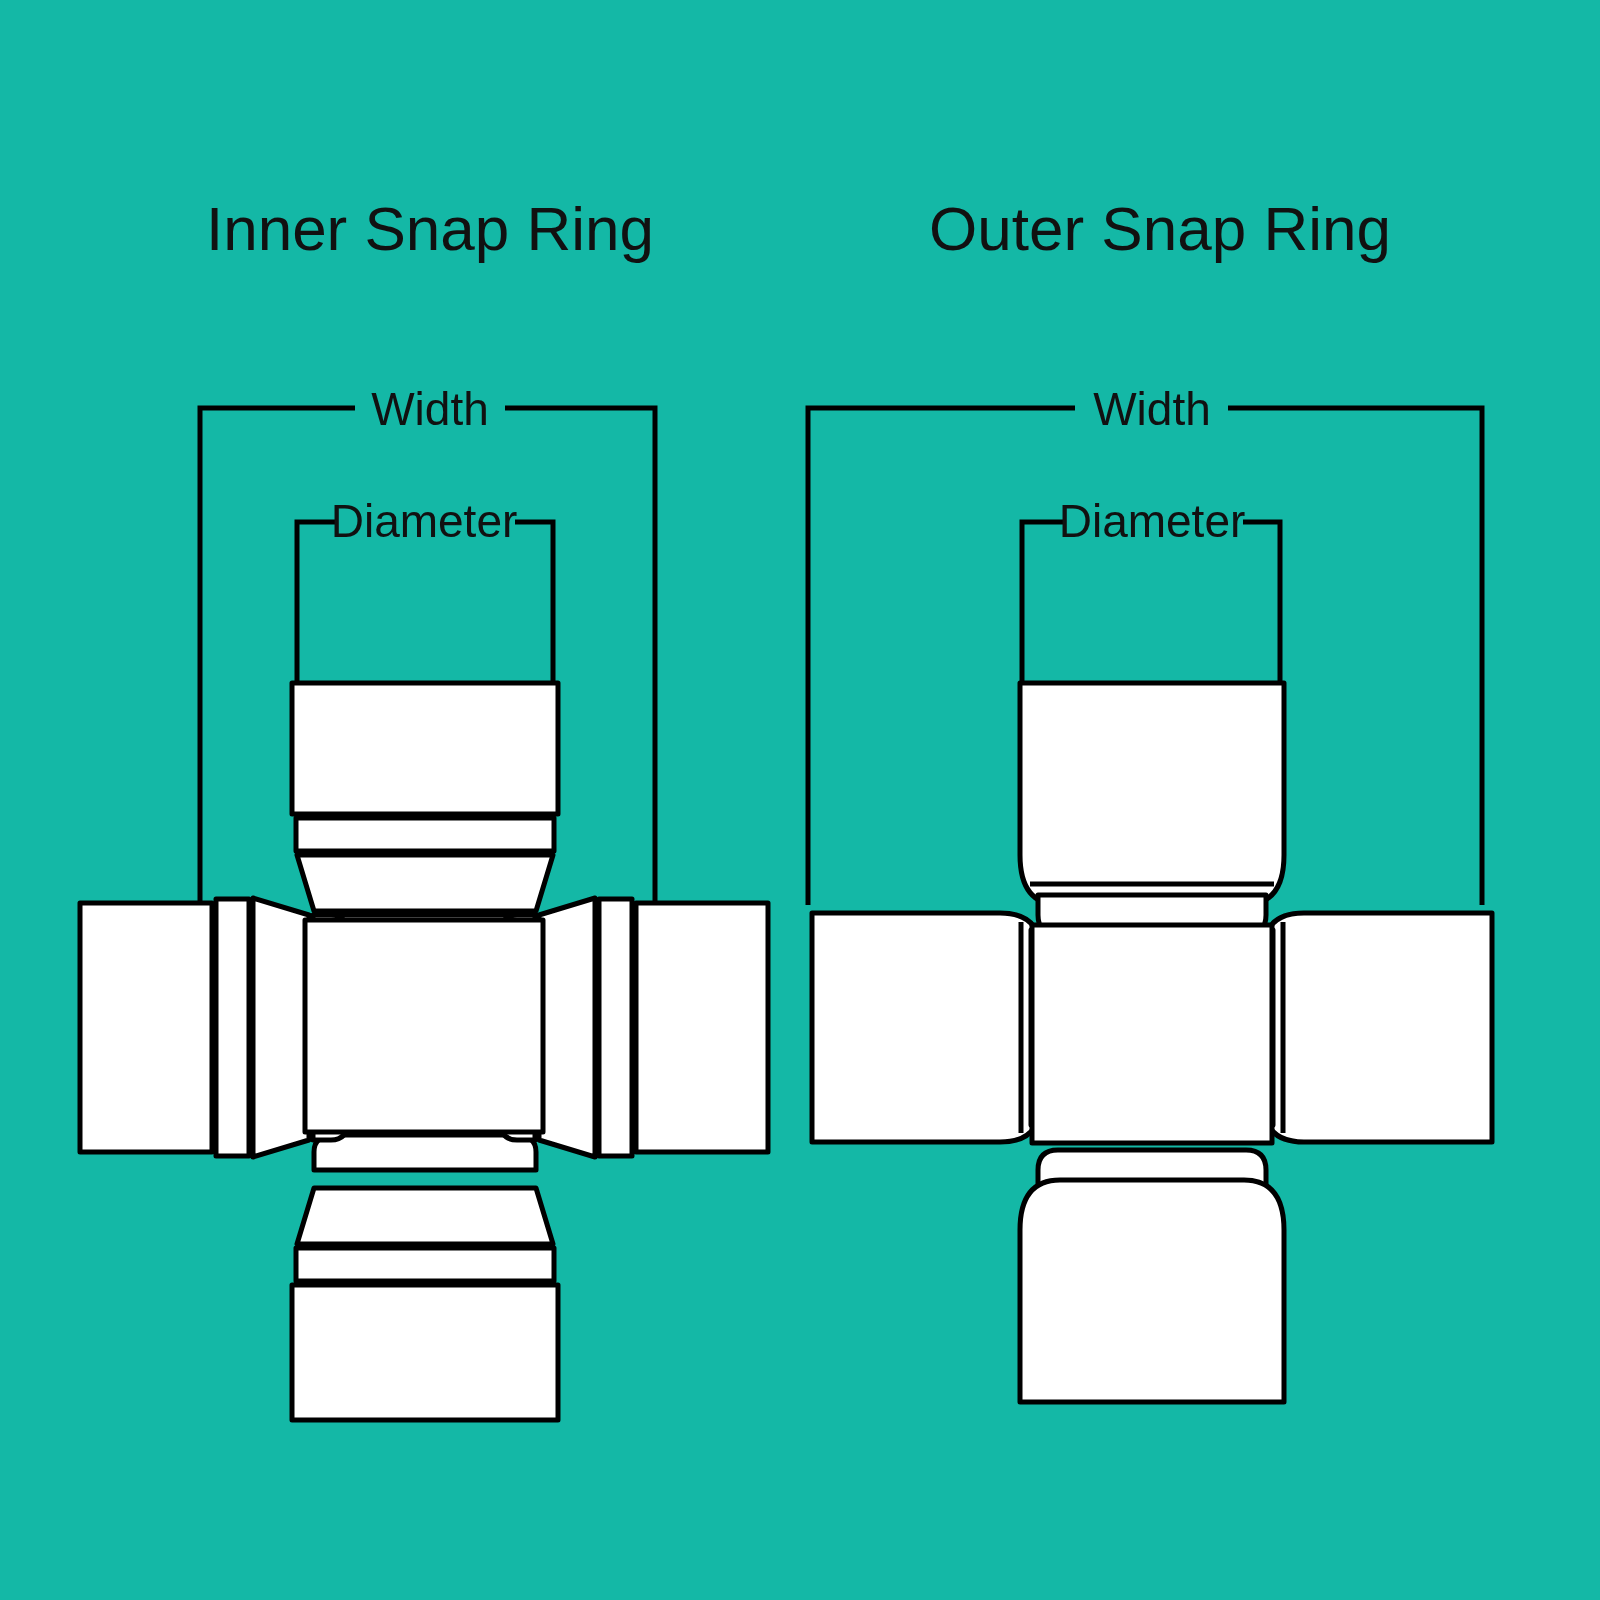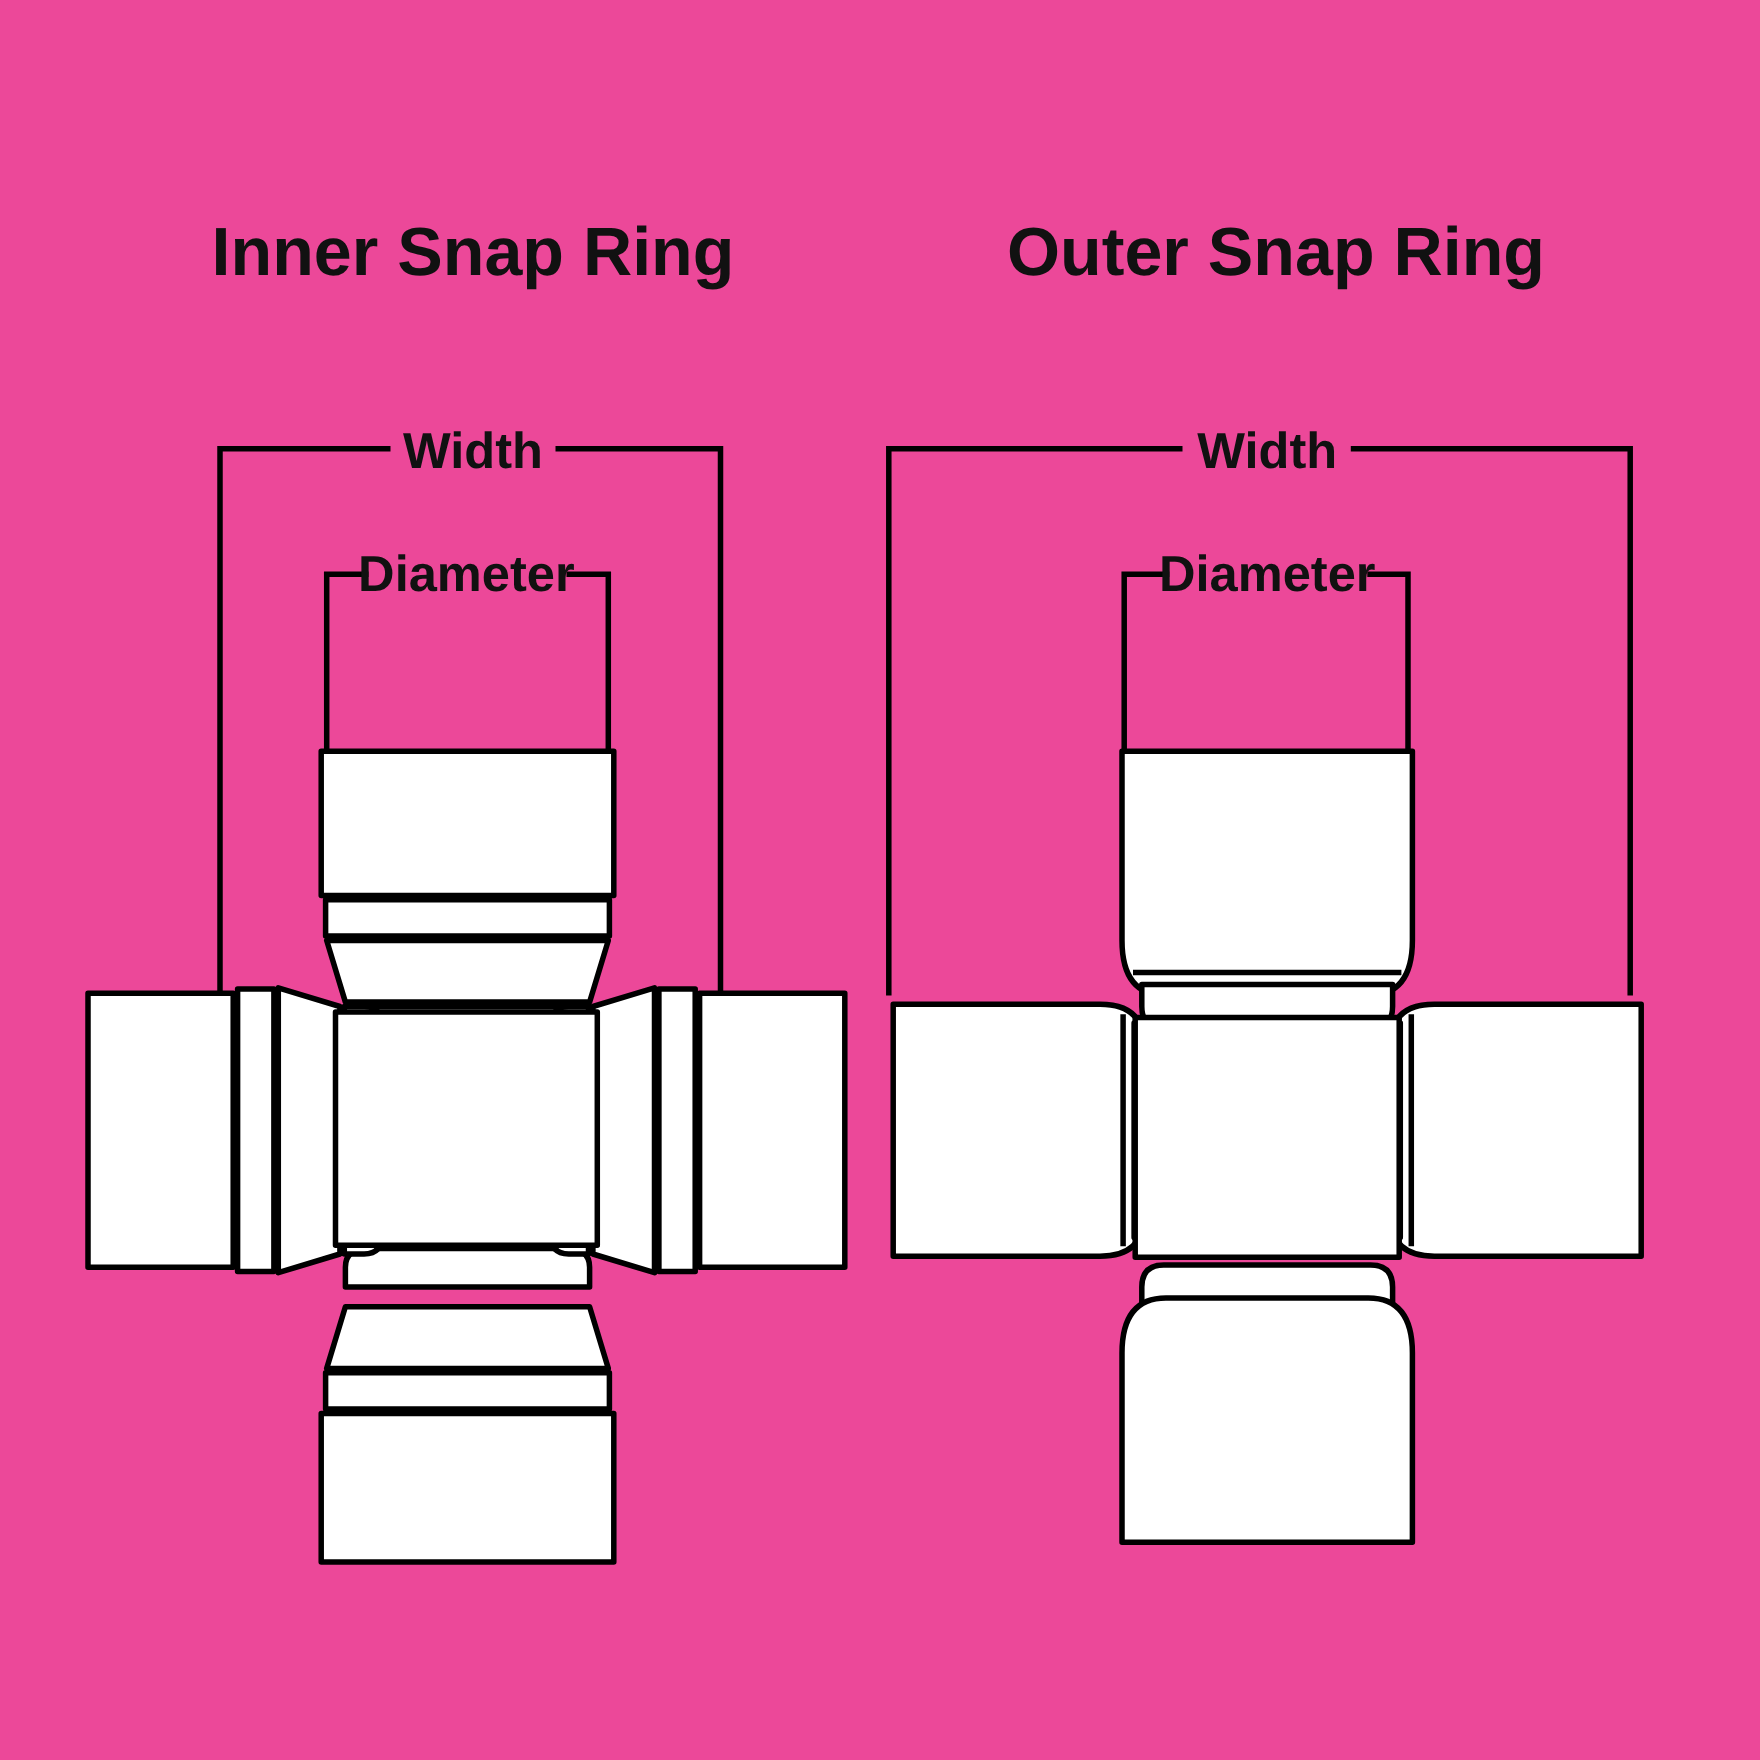--- a/index.html
+++ b/index.html
@@ -11,22 +11,21 @@
     width: 1600px;
     height: 1600px;
     font-family: "Liberation Sans", sans-serif;
     color: #1a1a1a;
     overflow: hidden;
   }
   #diagram-root {
     position: relative;
     width: 1600px;
     height: 1600px;
-    background: #ec4899;
-    font-weight: bold;
+    background: #14b8a6;
   }
   svg.figure {
     display: block;
     width: 1600px;
     height: 1600px;
   }
   .outline {
     fill: #ffffff;
     stroke: #000000;
     stroke-width: 5;

